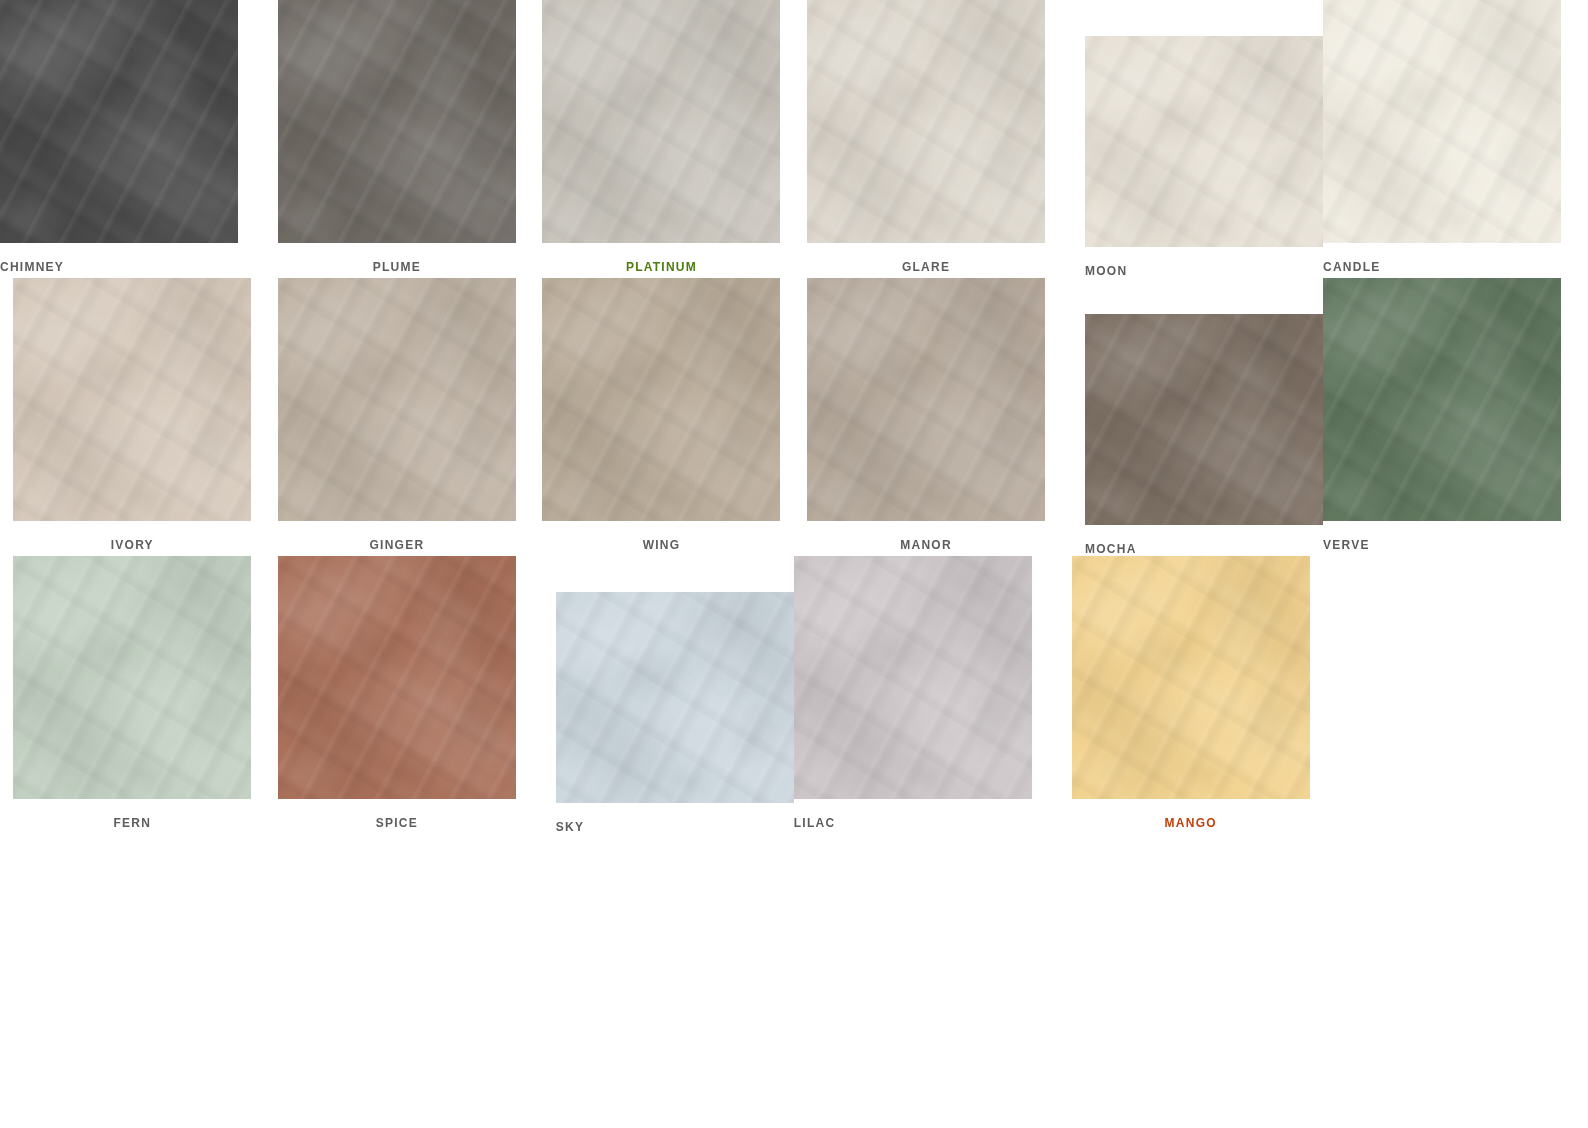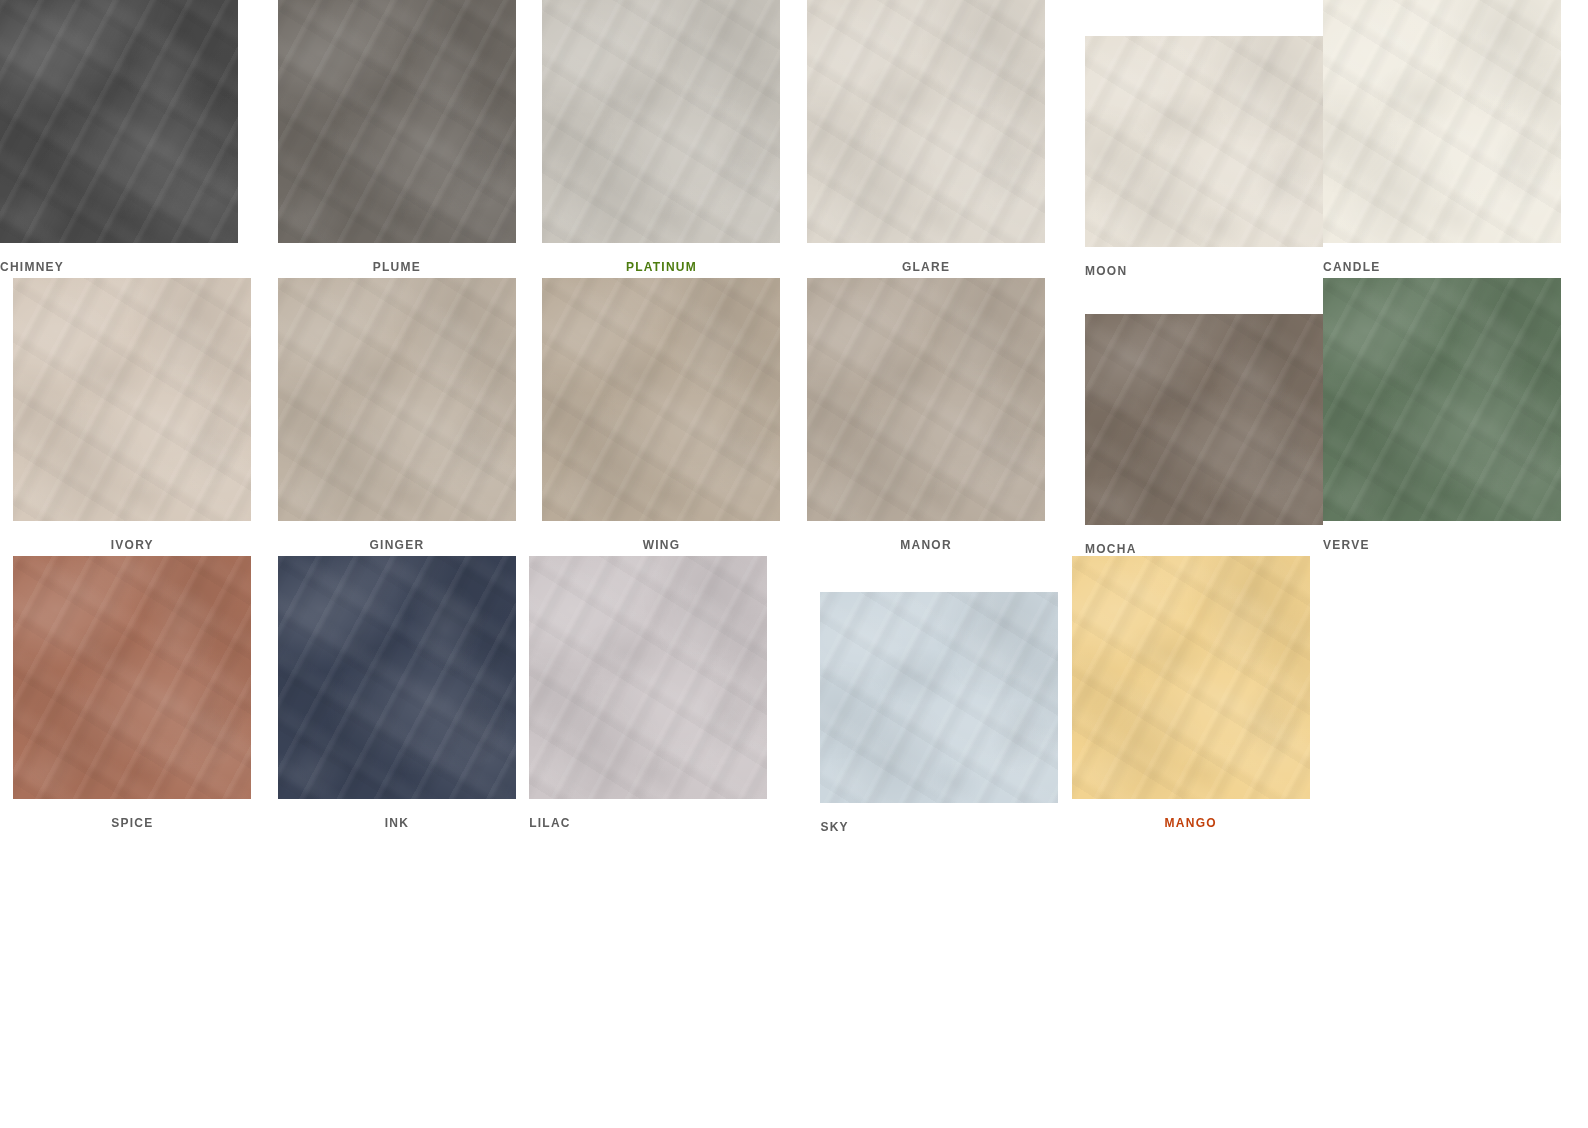--- a/index.html
+++ b/index.html
@@ -147,32 +147,32 @@
     </div>
     <div class="swatch-cell col-last">
       <div class="swatch-chip" style="background-color: rgb(125, 112, 100);"></div>
       <div class="swatch-label" style="color: rgb(93, 93, 93);">MOCHA</div>
     </div>
     <div class="swatch-cell col-first">
       <div class="swatch-chip" style="background-color: rgb(97, 120, 95);"></div>
       <div class="swatch-label" style="color: rgb(93, 93, 93);">VERVE</div>
     </div>
     <div class="swatch-cell">
+      <div class="swatch-chip" style="background-color: rgb(194, 208, 194);"></div>
+      <div class="swatch-label" style="color: rgb(93, 93, 93);">FERN</div>
+    </div>
+    <div class="swatch-cell">
       <div class="swatch-chip" style="background-color: rgb(169, 112, 90);"></div>
       <div class="swatch-label" style="color: rgb(93, 93, 93);">SPICE</div>
     </div>
-    <div class="swatch-cell">
-      <div class="swatch-chip" style="background-color: rgb(57, 66, 86);"></div>
-      <div class="swatch-label" style="color: rgb(93, 93, 93);">INK</div>
+    <div class="swatch-cell col-last">
+      <div class="swatch-chip" style="background-color: rgb(204, 215, 222);"></div>
+      <div class="swatch-label" style="color: rgb(93, 93, 93);">SKY</div>
     </div>
     <div class="swatch-cell col-first">
       <div class="swatch-chip" style="background-color: rgb(205, 198, 200);"></div>
       <div class="swatch-label" style="color: rgb(93, 93, 93);">LILAC</div>
-    </div>
-    <div class="swatch-cell col-last">
-      <div class="swatch-chip" style="background-color: rgb(204, 215, 222);"></div>
-      <div class="swatch-label" style="color: rgb(93, 93, 93);">SKY</div>
     </div>
     <div class="swatch-cell">
       <div class="swatch-chip" style="background-color: rgb(242, 211, 144);"></div>
       <div class="swatch-label" style="color: #c2410c;">MANGO</div>
     </div>
   </main>
 
 </body></html>

